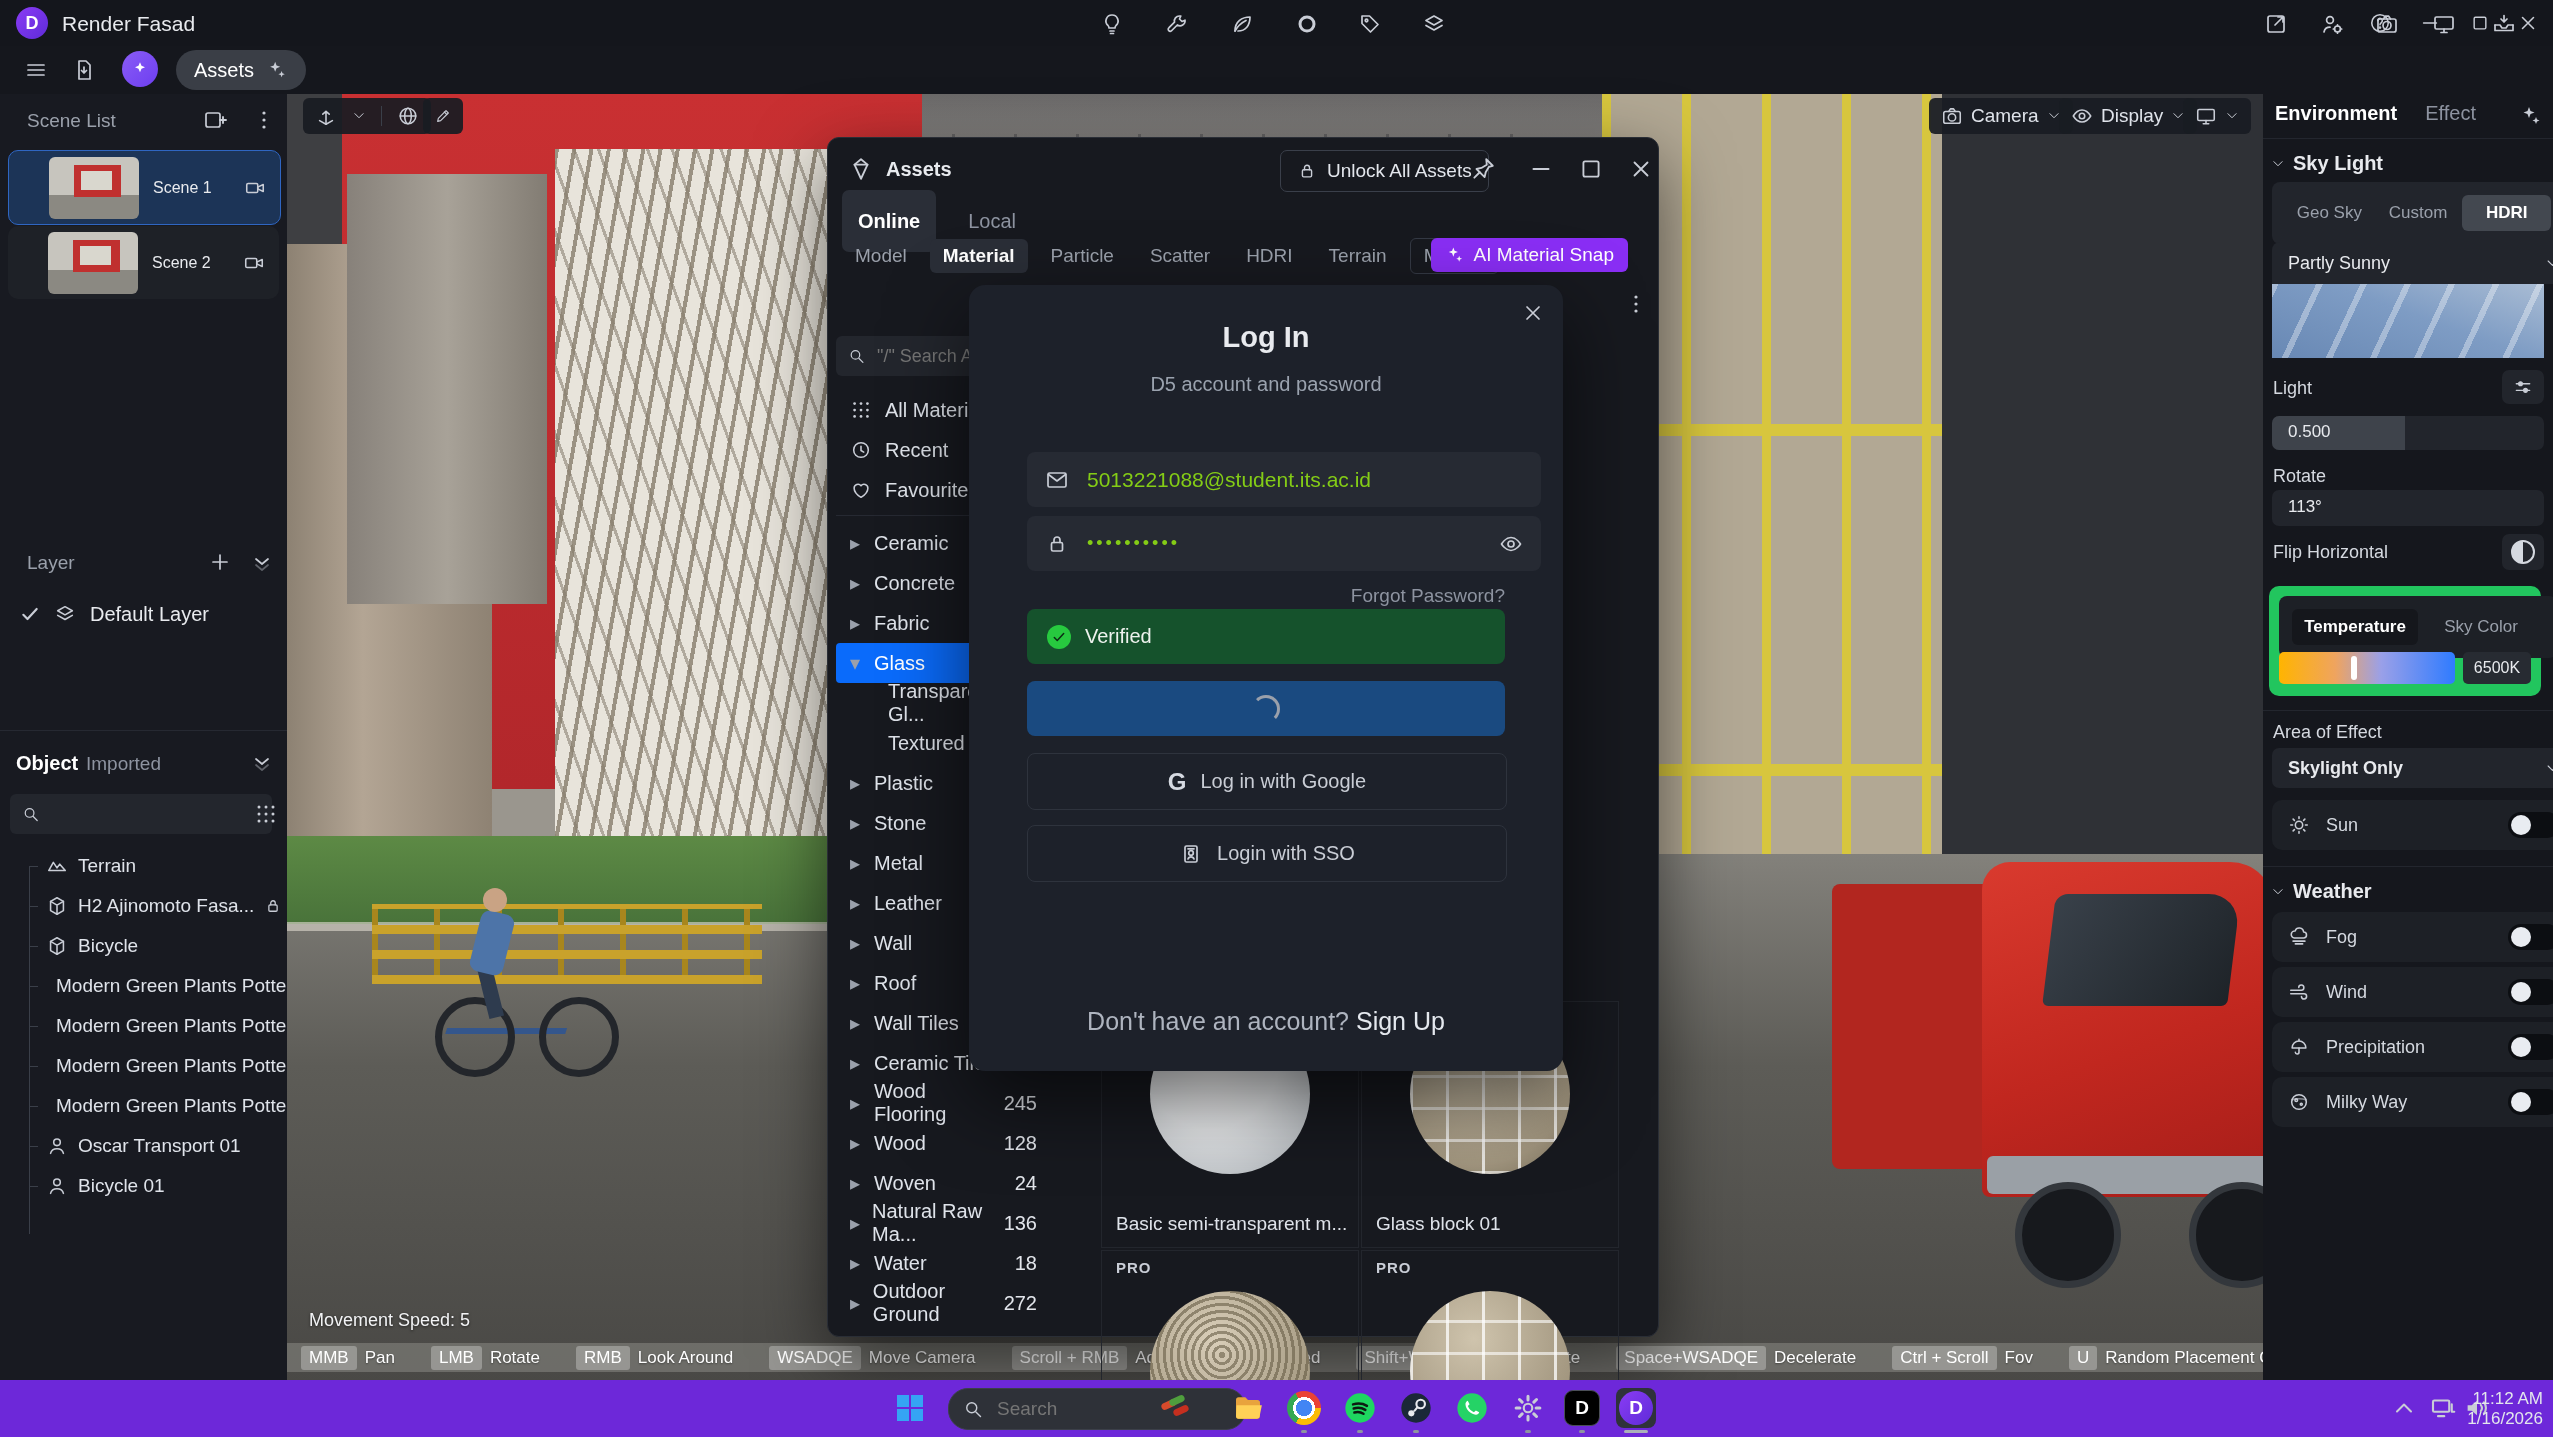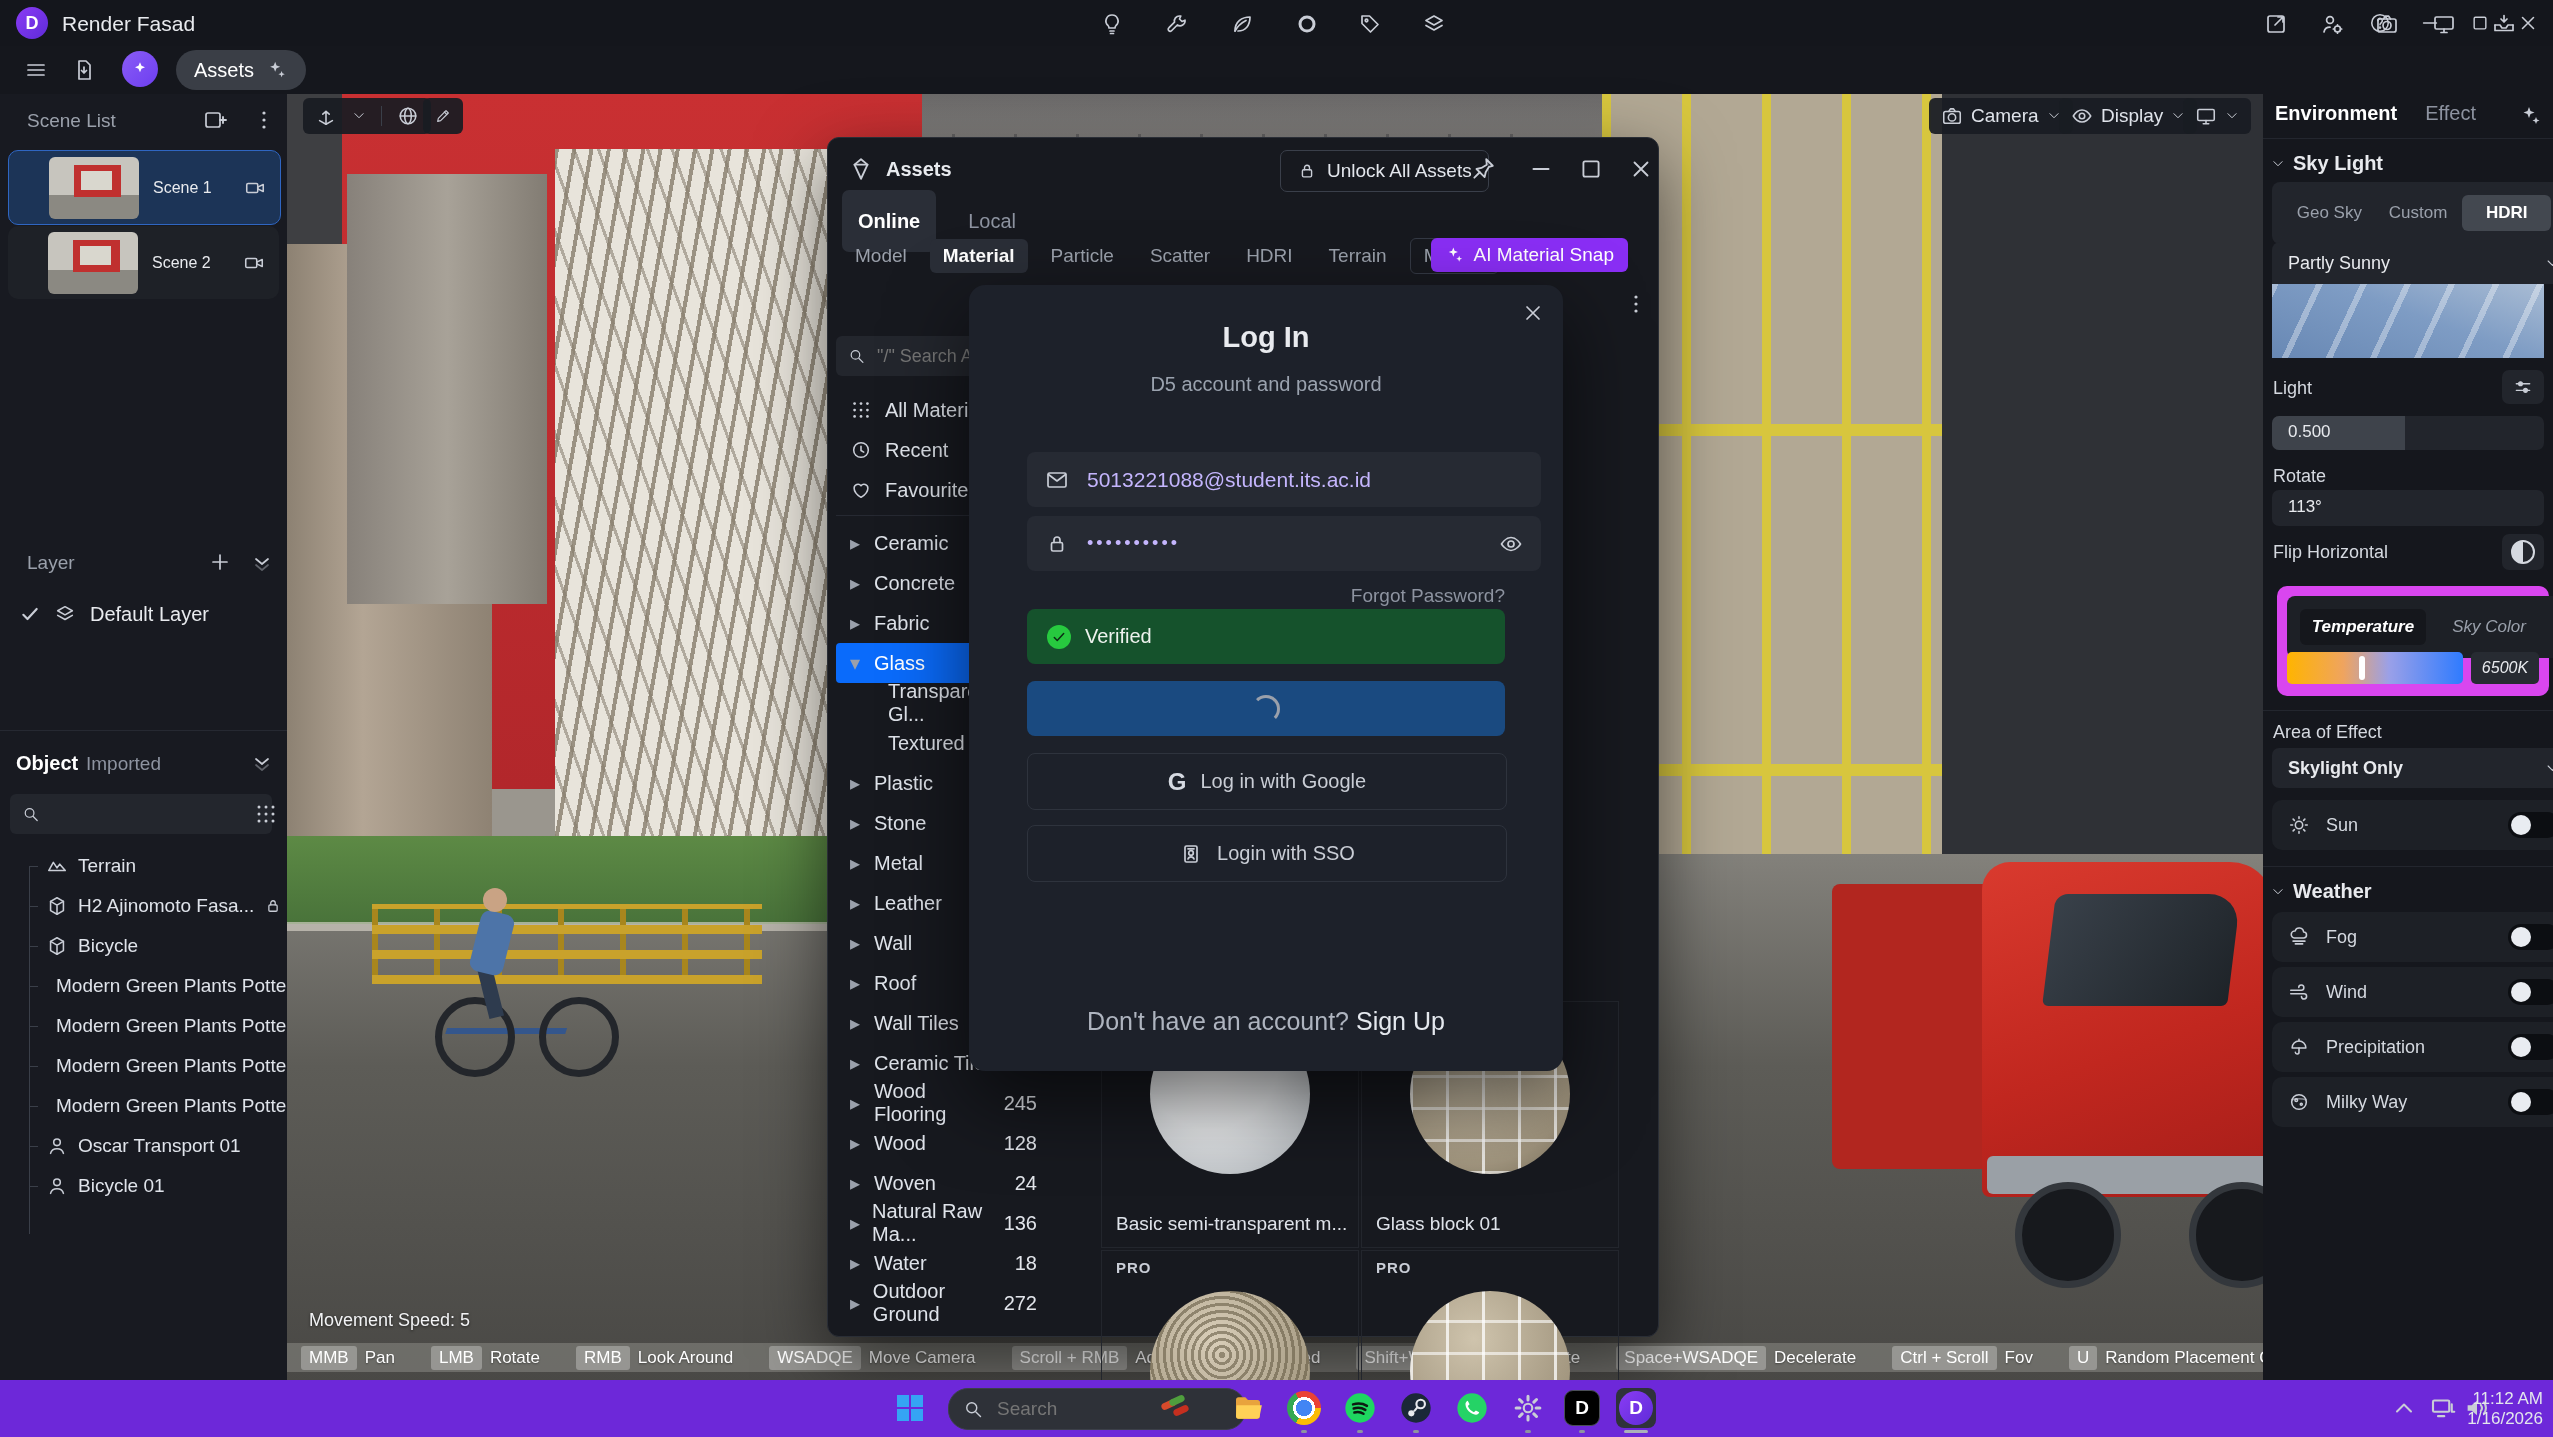--- a/index.html
+++ b/index.html
@@ -130,31 +130,31 @@
   .sph-tex{background-image:repeating-radial-gradient(circle at 45% 40%,rgba(95,85,62,.55) 0 3px,transparent 3px 7px),
     radial-gradient(circle at 40% 30%,#d9ceb9,#a59a82 70%,#70654f);}
   .card-label{position:absolute;left:14px;bottom:12px;font-size:19px;color:#dfe3ea;}
   .pro{position:absolute;left:14px;top:8px;font-size:15px;font-weight:bold;letter-spacing:1px;color:#c9cdd6;}
 
   
   .login{position:absolute;left:969px;top:285px;width:594px;height:786px;background:#1d212a;border-radius:16px;
     box-shadow:0 30px 80px rgba(0,0,0,.6);}
   .fld{position:absolute;left:58px;width:478px;height:55px;background:#262a33;border-radius:8px;
     display:flex;align-items:center;padding:0 18px;gap:16px;}
-  .fld input{background:transparent;border:none;outline:none;color:#c4b5fd;font-size:21px;flex:1;font-family:inherit;}
+  .fld input{background:transparent;border:none;outline:none;color:#84cc16;font-size:21px;flex:1;font-family:inherit;}
   .lbtn{position:absolute;left:58px;width:478px;height:55px;border-radius:8px;display:flex;align-items:center;justify-content:center;gap:14px;font-size:20px;}
   .spin{width:22px;height:22px;border-radius:50%;border:3px solid transparent;border-top-color:#9aa0ab;border-right-color:#9aa0ab;}
 
   
   .rpanel{position:absolute;left:2263px;top:94px;width:290px;height:1286px;background:#15171d;}
   .rp-ctl{position:absolute;left:9px;width:272px;background:#22252c;border-radius:7px;}
   .seg{display:flex;background:#22252c;border-radius:8px;padding:13px;}
   .seg div{flex:1;height:36px;display:flex;align-items:center;justify-content:center;font-size:17px;color:#9aa0ab;border-radius:6px;}
   .seg div.on{background:#434850;color:#fff;font-weight:bold;}
-  .rcard{position:absolute;left:14px;width:272px;background:#d946ef;border-radius:10px;font-style:italic;}
+  .rcard{position:absolute;left:6px;width:272px;background:#22c55e;border-radius:10px;}
   .tgl{width:52px;height:26px;border-radius:13px;background:#0c0e12;position:relative;}
   .tgl::after{content:"";position:absolute;left:3px;top:3px;width:20px;height:20px;border-radius:50%;background:#e9ecf1;}
   .rlabel{font-size:18px;color:#d5d9e0;}
   .sky-img{position:absolute;left:9px;width:272px;height:74px;
     background:linear-gradient(200deg,#a9bcd4 0%,#7e9cc4 45%,#6888b4 100%);
     background-image:repeating-linear-gradient(115deg,rgba(255,255,255,.35) 0 6px,transparent 6px 40px),
       linear-gradient(200deg,#a9bcd4 0%,#7e9cc4 45%,#6888b4 100%);}
   .temp-grad{position:absolute;left:10px;top:66px;width:176px;height:32px;border-radius:5px;
     background:linear-gradient(90deg,#ffb400,#efa45f 32%,#9aa0e8 58%,#2f7bff 100%);}
   .temp-handle{position:absolute;left:72px;top:4px;width:6px;height:24px;border-radius:3px;background:#fff;}

